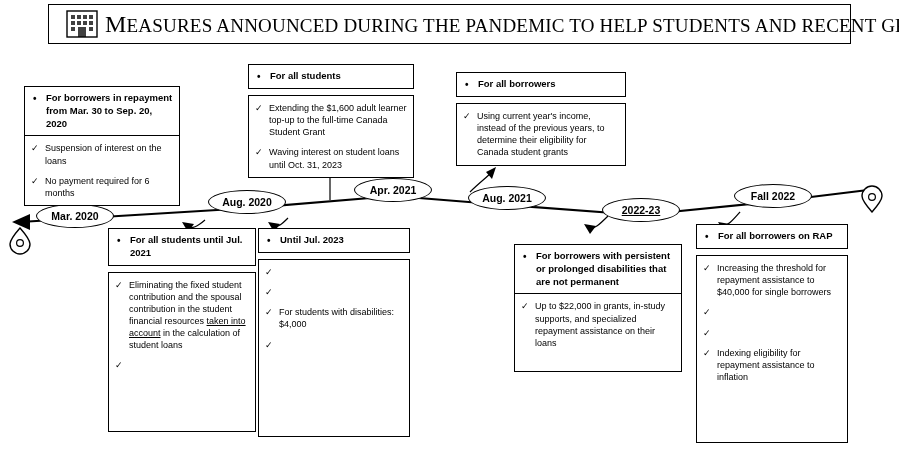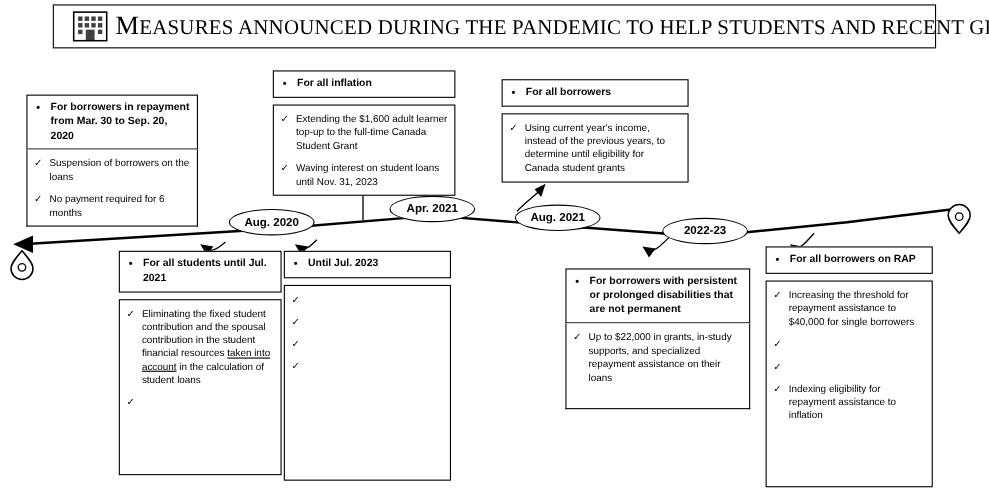--- a/index.html
+++ b/index.html
@@ -184,74 +184,76 @@
     <path d="M 470 192 C 478 184 486 178 492 172" fill="none" stroke="#000" stroke-width="1.2"></path>
     <polygon points="496,167 486,172 492,179" fill="#000"></polygon>
 
     <path d="M 608 216 C 600 224 594 230 588 228" fill="none" stroke="#000" stroke-width="1.2"></path>
     <polygon points="590,234 584,224 596,226" fill="#000"></polygon>
 
     <path d="M 740 212 C 733 220 728 226 722 226" fill="none" stroke="#000" stroke-width="1.2"></path>
     <polygon points="724,232 718,222 730,224" fill="#000"></polygon>
   </svg>
 
+  <div class="date-pill" style="left:36px; top:204px; width:78px; height:24px;">Mar. 2020</div>
   <div class="date-pill" style="left:208px; top:190px; width:78px; height:24px;">Aug. 2020</div>
   <div class="date-pill" style="left:354px; top:178px; width:78px; height:24px;text-align:right;">Apr. 2021</div>
   <div class="date-pill" style="left:468px; top:186px; width:78px; height:24px;">Aug. 2021</div>
-  <div class="date-pill" style="left:602px; top:198px; width:78px; height:24px;">2022-23</div>
+  <div class="date-pill" style="left:602px; top:198px; width:78px; height:24px;text-decoration:underline;">2022-23</div>
+  <div class="date-pill" style="left:734px; top:184px; width:78px; height:24px;">Fall 2022</div>
 
   <div class="card" style="left:24px; top:86px; width:156px;">
     <div class="card-head">
       <div class="head-row">
         <span class="mark">•</span>
         <span class="txt">For borrowers in repayment from Mar. 30 to Sep. 20, 2020</span>
       </div>
     </div>
     <div class="card-body" style="border-top:none;">
       <div class="bullet-row">
         <span class="mark">✓</span>
-        <span class="txt">Suspension of borrowers on the loans</span>
+        <span class="txt">Suspension of interest on the loans</span>
       </div>
       <div class="bullet-row">
         <span class="mark">✓</span>
         <span class="txt">No payment required for 6 months</span>
       </div>
     </div>
   </div>
 
   <div class="card" style="left:248px; top:64px; width:166px;">
     <div class="card-head">
       <div class="head-row">
         <span class="mark">•</span>
-        <span class="txt">For all inflation</span>
+        <span class="txt">For all students</span>
       </div>
     </div>
     <div class="card-body" style="margin-top:6px;">
       <div class="bullet-row">
         <span class="mark">✓</span>
         <span class="txt">Extending the $1,600 adult learner top-up to the full-time Canada Student Grant</span>
       </div>
       <div class="bullet-row">
         <span class="mark">✓</span>
-        <span class="txt">Waving interest on student loans until Nov. 31, 2023</span>
+        <span class="txt">Waving interest on student loans until Oct. 31, 2023</span>
       </div>
     </div>
   </div>
 
   <div class="card" style="left:456px; top:72px; width:170px;">
     <div class="card-head">
       <div class="head-row">
         <span class="mark">•</span>
         <span class="txt">For all borrowers</span>
       </div>
     </div>
     <div class="card-body" style="margin-top:6px;">
       <div class="bullet-row">
         <span class="mark">✓</span>
-        <span class="txt">Using current year's income, instead of the previous years, to determine until eligibility for Canada student grants</span>
+        <span class="txt">Using current year's income, instead of the previous years, to determine their eligibility for Canada student grants</span>
       </div>
     </div>
   </div>
 
   <div class="card" style="left:108px; top:228px; width:148px;">
     <div class="card-head">
       <div class="head-row">
         <span class="mark">•</span>
         <span class="txt">For all students until Jul. 2021</span>
       </div>
@@ -276,20 +278,21 @@
     </div>
     <div class="card-body" style="margin-top:6px; height:178px;">
       <div class="bullet-row">
         <span class="mark">✓</span>
       </div>
       <div class="bullet-row">
         <span class="mark">✓</span>
       </div>
       <div class="bullet-row">
         <span class="mark">✓</span>
+        <span class="txt">For students with disabilities: $4,000</span>
       </div>
       <div class="bullet-row">
         <span class="mark">✓</span>
       </div>
     </div>
   </div>
 
   <div class="card" style="left:514px; top:244px; width:168px;">
     <div class="card-head">
       <div class="head-row">

